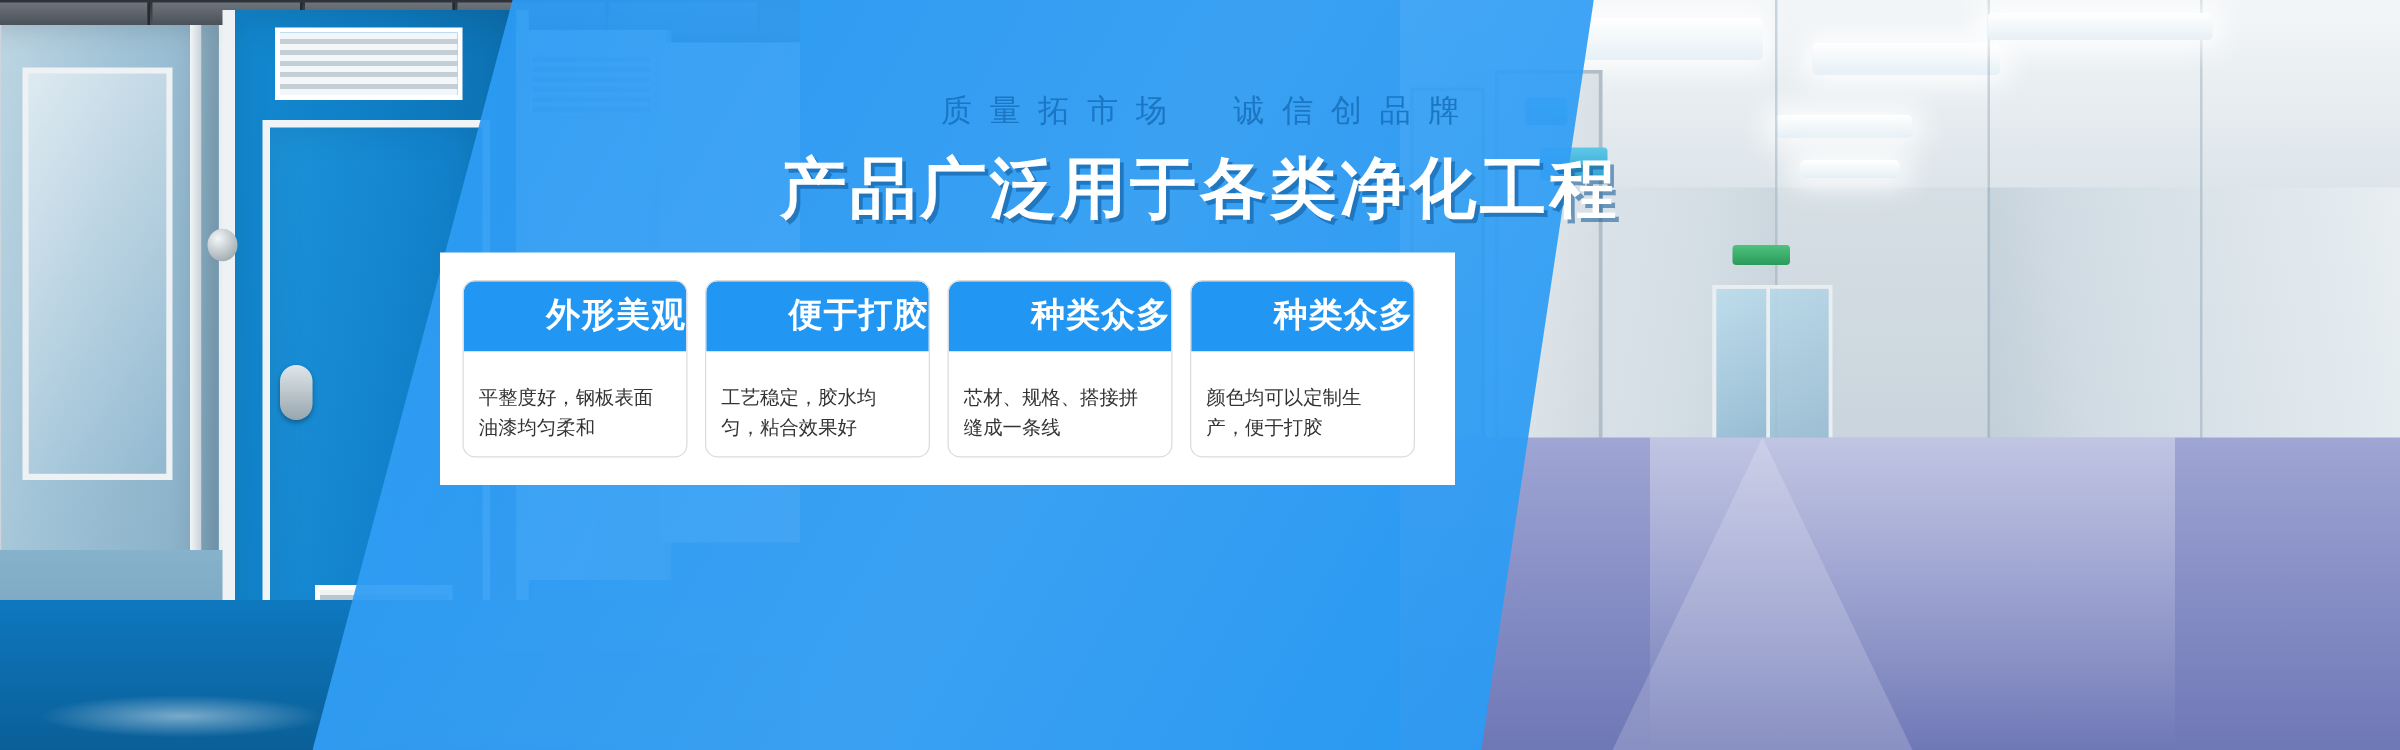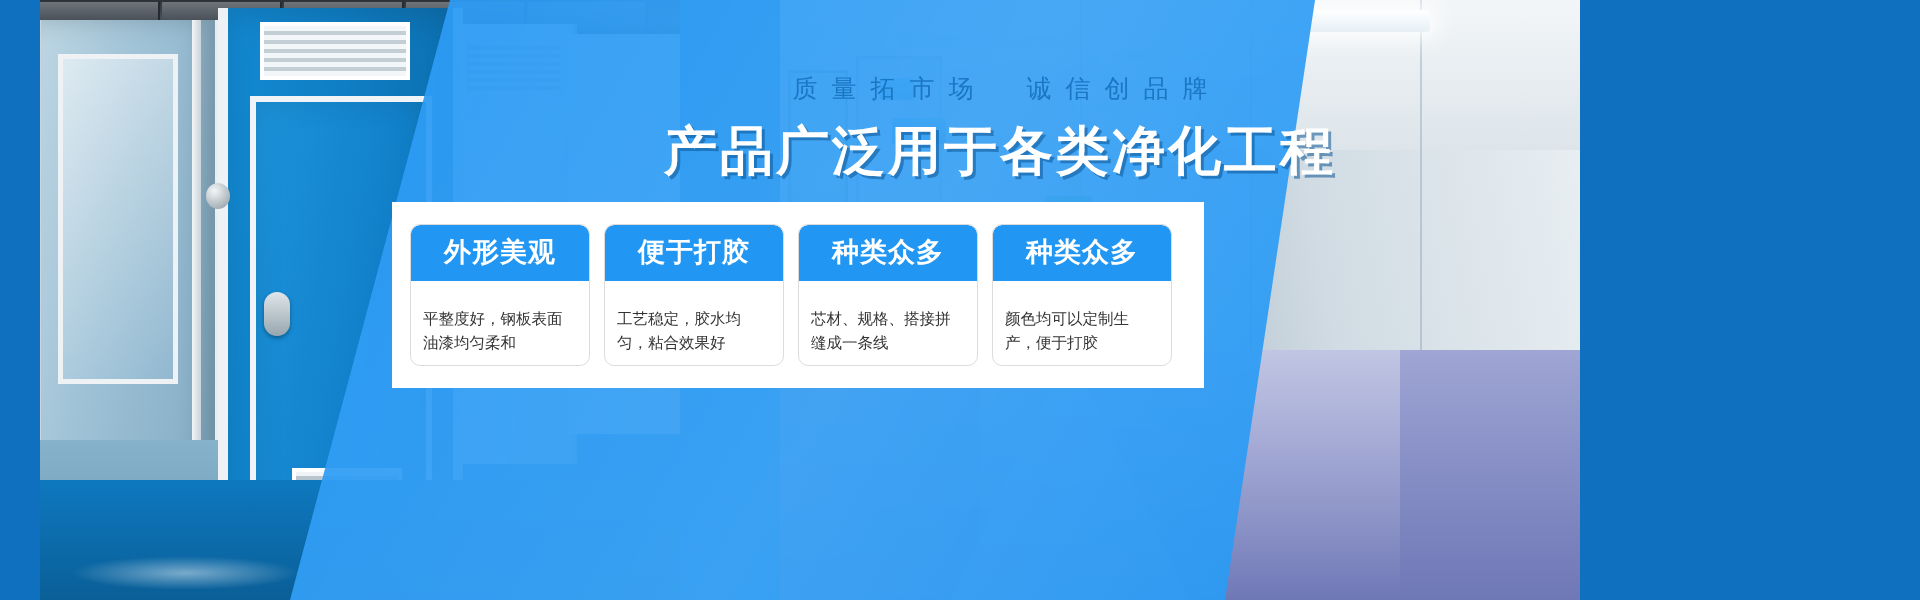--- a/index.html
+++ b/index.html
@@ -4,23 +4,22 @@
 <style>
   * { box-sizing: border-box; margin: 0; padding: 0; }
   html, body {
     width: 1920px; height: 600px;
     overflow: hidden;
     font-family: "Liberation Sans", "DejaVu Sans", sans-serif;
     background: #0f70c0;
   }
   #banner {
     position: relative;
-    width: 1540px; height: 600px;
+    width: 1920px; height: 600px;
     overflow: hidden;
-    margin-left: 40px;
   }
 
   
   .photo-left {
     position: absolute; left: 0; top: 0;
     width: 640px; height: 600px;
     background:
       linear-gradient(175deg, rgba(0,0,0,.18) 0%, rgba(0,0,0,0) 22%),
       linear-gradient(90deg,#0a73bd 0%, #0f7cc6 100%);
     overflow: hidden;
@@ -229,21 +228,21 @@
     display:flex;
     flex-direction:column;
     height:142px;
   }
   .card-head {
     background:#2196f3;
     color:#ffffff;
     font-size:27px;
     font-weight:bold;
     letter-spacing:1px;
-    text-align:center;
+    text-align:right;
     padding:9px 0 11px;
     border-radius:9px 9px 0 0;
     font-family:"Liberation Sans","DejaVu Sans",sans-serif;
   }
   .card-body {
     flex:1;
     padding:26px 12px 6px;
     font-size:15.5px;
     line-height:1.55;
     color:#333333;

